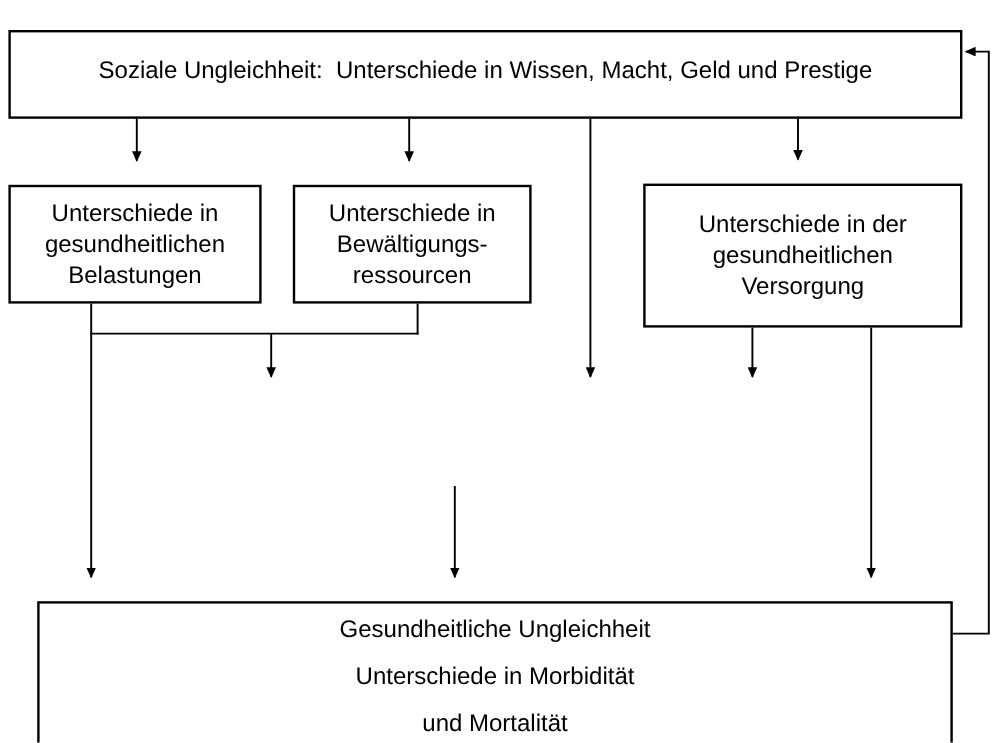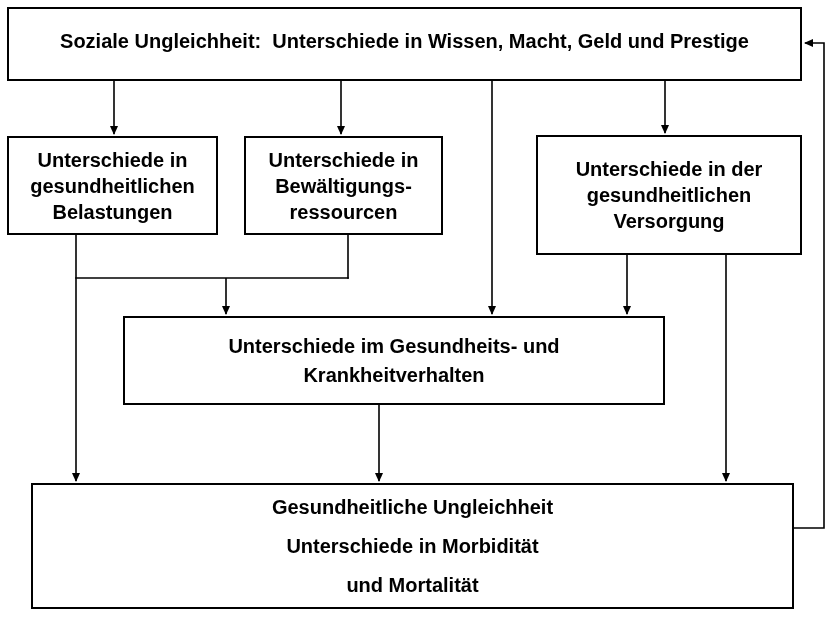--- a/index.html
+++ b/index.html
@@ -14,24 +14,25 @@
   }
   .box {
     position: absolute;
     border: 2px solid #000000;
     background: #ffffff;
     box-sizing: border-box;
     display: flex;
     align-items: center;
     justify-content: center;
     text-align: center;
-    font-weight: bold;
+    font-weight: normal;
     white-space: pre-wrap;
     font-size: 20px;
     line-height: 26px;
+    margin-top: 18px;
   }
   #box-social      { left: 7px;   top: 7px;   width: 795px; height: 74px;  padding-bottom: 6px; }
   #box-burdens     { left: 7px;   top: 136px; width: 211px; height: 99px;  }
   #box-coping      { left: 244px; top: 136px; width: 199px; height: 99px;  }
   #box-care        { left: 536px; top: 135px; width: 266px; height: 120px; }
   #box-behavior    { left: 123px; top: 316px; width: 542px; height: 89px;  line-height: 29px; }
   #box-outcome     { left: 31px;  top: 483px; width: 763px; height: 126px; line-height: 39px; }
   #wires {
     position: absolute;
     left: 0; top: 0;
@@ -88,20 +89,18 @@
 Belastungen</div>
 
   <div class="box" id="box-coping">Unterschiede in
 Bewältigungs-
 ressourcen</div>
 
   <div class="box" id="box-care">Unterschiede in der
 gesundheitlichen
 Versorgung</div>
 
-  <div class="box" id="box-behavior">Unterschiede im Gesundheits- und
-Krankheitverhalten</div>
 
   <div class="box" id="box-outcome">Gesundheitliche Ungleichheit
 Unterschiede in Morbidität
 und Mortalität</div>
 
 </div>
 
 </body></html>

